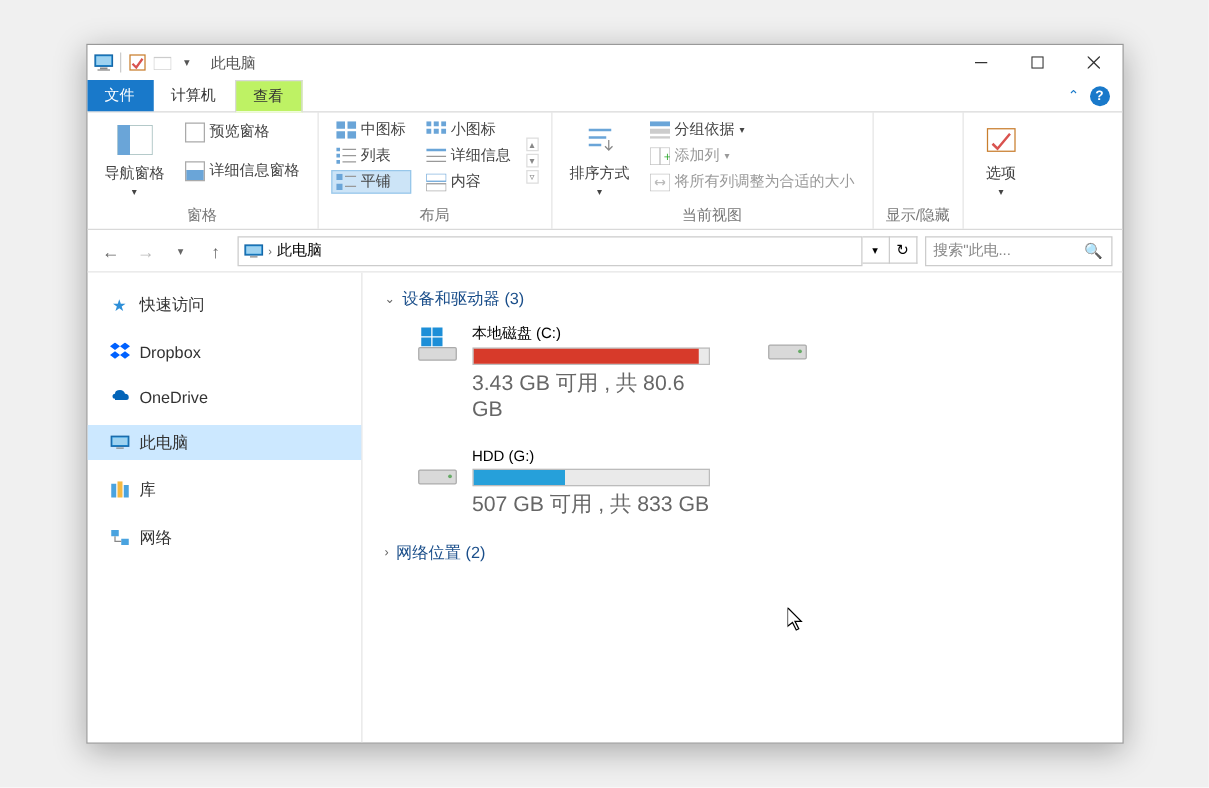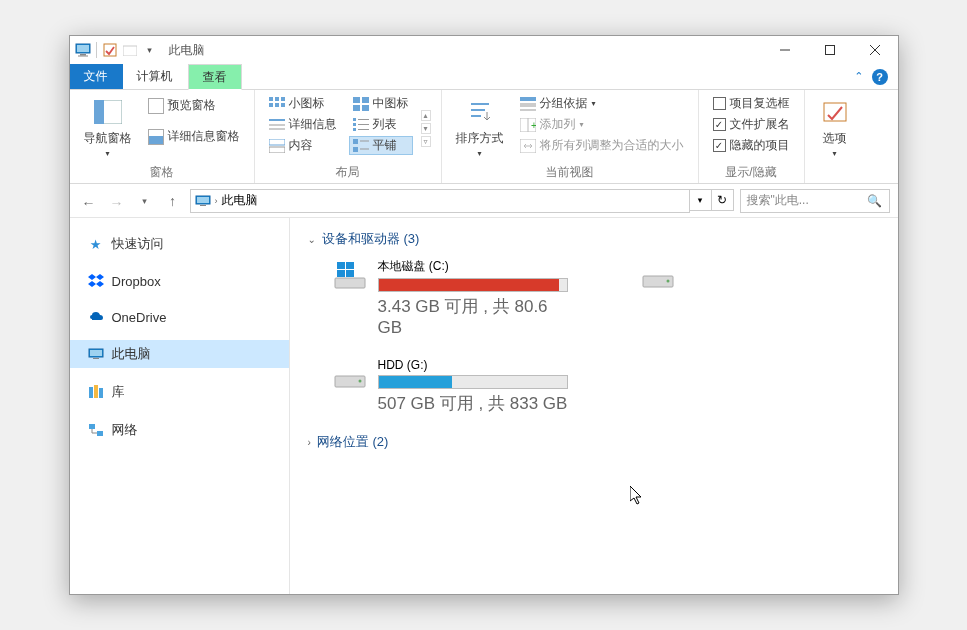--- a/index.html
+++ b/index.html
@@ -12,21 +12,21 @@
 .qat-icon { width: 18px; height: 18px; display: inline-flex; align-items: center; justify-content: center; }
 .qat-sep { width: 1px; height: 16px; background: #ccc; margin: 0 2px; }
 .title-text { margin-left: 6px; }
 .win-controls { margin-left: auto; display: flex; }
 .win-btn { width: 45px; height: 28px; display: flex; align-items: center; justify-content: center; color: #333; }
 
 
 .tabbar { height: 26px; display: flex; align-items: stretch; border-bottom: 1px solid #d9d9d9; position: relative; }
 .tab { padding: 0 14px; display: flex; align-items: center; font-size: 12px; color: #333; border-right: 1px solid transparent; }
 .tab.file { background: #1979ca; color: #fff; }
-.tab.selected { border: 1px solid #d9d9d9; border-bottom: 1px solid #fff; background: #86efac; margin-bottom: -1px; }
+.tab.selected { border: 1px solid #d9d9d9; border-bottom: 1px solid #fff; background: #bef264; margin-bottom: -1px; }
 .ribbon-toggle { margin-left: auto; display: flex; align-items: center; padding-right: 10px; gap: 8px; }
 .help-icon { width: 16px; height: 16px; border-radius: 50%; background: #1979ca; color: #fff; display: flex; align-items: center; justify-content: center; font-size: 11px; font-weight: bold; }
 
 
 .ribbon { height: 94px; border-bottom: 1px solid #d9d9d9; display: flex; font-size: 12px; color: #444; }
 .rgroup { border-right: 1px solid #e5e5e5; padding: 4px 10px 0 10px; display: flex; flex-direction: column; }
 .rgroup-body { flex: 1; display: flex; gap: 8px; }
 .rgroup-label { text-align: center; color: #777; font-size: 12px; padding: 2px 0; }
 .rcol { display: flex; flex-direction: column; justify-content: flex-start; gap: 2px; }
 .ritem { display: flex; align-items: center; gap: 4px; padding: 1px 4px; white-space: nowrap; font-size: 12px; }
@@ -50,21 +50,21 @@
 
 
 .body { flex: 1; display: flex; overflow: hidden; }
 .sidebar { width: 220px; border-right: 1px solid #e5e5e5; padding: 12px 0; }
 .sb-item { display: flex; align-items: center; gap: 8px; padding: 5px 18px; font-size: 13px; color: #333; }
 .sb-item.sel { background: #cce8ff; }
 .sb-icon { width: 16px; height: 16px; display: inline-flex; align-items: center; justify-content: center; }
 .content { flex: 1; padding: 12px 18px; overflow: auto; }
 .group-hdr { display: flex; align-items: center; gap: 6px; font-size: 13px; color: #1a4e8a; margin-bottom: 10px; }
 .chev { font-size: 10px; color: #666; }
-.drives { display: flex; flex-wrap: wrap; gap: 20px 40px; margin-left: 24px; margin-bottom: 18px; justify-content: space-between; }
+.drives { display: flex; flex-wrap: wrap; gap: 20px 40px; margin-left: 24px; margin-bottom: 18px; }
 .drive { display: flex; gap: 10px; width: 240px; }
 .drive-icon { width: 36px; height: 32px; display: flex; align-items: flex-end; justify-content: center; }
 .drive-body { flex: 1; }
 .drive-name { font-size: 12px; margin-bottom: 3px; }
 .bar { width: 190px; height: 14px; border: 1px solid #bcbcbc; background: #eaeaea; position: relative; margin-bottom: 3px; }
 .bar-fill { height: 100%; background: #26a0da; }
 .bar-fill.red { background: #d73a2a; }
 .drive-stats { font-size: 17px; color: #666; }
 
 
@@ -166,20 +166,57 @@
       </div>
       <div class="rgroup-label">窗格</div>
     </div>
 
     <div class="rgroup">
       <div class="rgroup-body">
         <div class="rcol">
           <div class="ritem">
               <span>
                 <svg width="16" height="14">
+                  <rect width="7" height="6" x="0" y="0" fill="#6aa5d8"></rect>
+                  <rect width="7" height="6" x="9" y="0" fill="#6aa5d8"></rect>
+                  <rect width="7" height="6" x="0" y="8" fill="#6aa5d8"></rect>
+                  <rect width="7" height="6" x="9" y="8" fill="#6aa5d8"></rect>
+                </svg>
+              </span>
+              <span>中图标</span>
+            </div>
+          <div class="ritem">
+              <span>
+                <svg width="16" height="14">
+                  <rect width="3" height="3" y="0" fill="#6aa5d8"></rect>
+                  <rect width="3" height="3" y="5" fill="#6aa5d8"></rect>
+                  <rect width="3" height="3" y="10" fill="#6aa5d8"></rect>
+                  <line x1="5" y1="1.5" x2="16" y2="1.5" stroke="#999"></line>
+                  <line x1="5" y1="6.5" x2="16" y2="6.5" stroke="#999"></line>
+                  <line x1="5" y1="11.5" x2="16" y2="11.5" stroke="#999"></line>
+                </svg>
+              </span>
+              <span>列表</span>
+            </div>
+          <div class="ritem sel">
+              <span>
+                <svg width="16" height="14">
+                  <rect width="5" height="5" x="0" y="0" fill="#6aa5d8"></rect>
+                  <rect width="5" height="5" x="0" y="8" fill="#6aa5d8"></rect>
+                  <line x1="7" y1="2" x2="16" y2="2" stroke="#999"></line>
+                  <line x1="7" y1="10" x2="16" y2="10" stroke="#999"></line>
+                </svg>
+              </span>
+              <span>平铺</span>
+            </div>
+        </div>
+        <div class="rcol">
+          <div class="ritem">
+              <span>
+                <svg width="16" height="14">
                   <rect width="4" height="4" x="0" y="0" fill="#6aa5d8"></rect>
                   <rect width="4" height="4" x="6" y="0" fill="#6aa5d8"></rect>
                   <rect width="4" height="4" x="12" y="0" fill="#6aa5d8"></rect>
                   <rect width="4" height="4" x="0" y="6" fill="#6aa5d8"></rect>
                   <rect width="4" height="4" x="6" y="6" fill="#6aa5d8"></rect>
                   <rect width="4" height="4" x="12" y="6" fill="#6aa5d8"></rect>
                 </svg>
               </span>
               <span>小图标</span>
             </div>
@@ -194,57 +231,20 @@
               <span>详细信息</span>
             </div>
           <div class="ritem">
               <span>
                 <svg width="16" height="14">
                   <rect width="16" height="6" y="0" fill="none" stroke="#6aa5d8"></rect>
                   <rect width="16" height="6" y="8" fill="none" stroke="#999"></rect>
                 </svg>
               </span>
               <span>内容</span>
-            </div>
-        </div>
-        <div class="rcol">
-          <div class="ritem">
-              <span>
-                <svg width="16" height="14">
-                  <rect width="7" height="6" x="0" y="0" fill="#6aa5d8"></rect>
-                  <rect width="7" height="6" x="9" y="0" fill="#6aa5d8"></rect>
-                  <rect width="7" height="6" x="0" y="8" fill="#6aa5d8"></rect>
-                  <rect width="7" height="6" x="9" y="8" fill="#6aa5d8"></rect>
-                </svg>
-              </span>
-              <span>中图标</span>
-            </div>
-          <div class="ritem">
-              <span>
-                <svg width="16" height="14">
-                  <rect width="3" height="3" y="0" fill="#6aa5d8"></rect>
-                  <rect width="3" height="3" y="5" fill="#6aa5d8"></rect>
-                  <rect width="3" height="3" y="10" fill="#6aa5d8"></rect>
-                  <line x1="5" y1="1.5" x2="16" y2="1.5" stroke="#999"></line>
-                  <line x1="5" y1="6.5" x2="16" y2="6.5" stroke="#999"></line>
-                  <line x1="5" y1="11.5" x2="16" y2="11.5" stroke="#999"></line>
-                </svg>
-              </span>
-              <span>列表</span>
-            </div>
-          <div class="ritem sel">
-              <span>
-                <svg width="16" height="14">
-                  <rect width="5" height="5" x="0" y="0" fill="#6aa5d8"></rect>
-                  <rect width="5" height="5" x="0" y="8" fill="#6aa5d8"></rect>
-                  <line x1="7" y1="2" x2="16" y2="2" stroke="#999"></line>
-                  <line x1="7" y1="10" x2="16" y2="10" stroke="#999"></line>
-                </svg>
-              </span>
-              <span>平铺</span>
             </div>
         </div>
         <div class="rcol" style="justify-content:center;">
           <span style="font-size:8px;color:#888;border:1px solid #ddd;padding:0 2px;">▴</span>
           <span style="font-size:8px;color:#888;border:1px solid #ddd;padding:0 2px;">▾</span>
           <span style="font-size:8px;color:#888;border:1px solid #ddd;padding:0 2px;">▿</span>
         </div>
       </div>
       <div class="rgroup-label">布局</div>
     </div>
@@ -295,34 +295,20 @@
               </span>
               <span>将所有列调整为合适的大小</span>
             </div>
         </div>
       </div>
       <div class="rgroup-label">当前视图</div>
     </div>
 
     <div class="rgroup">
       <div class="rgroup-body">
-        <div class="rcol">
-          <div class="ritem">
-              <span class="chk"></span>
-              <span>项目复选框</span>
-            </div>
-          <div class="ritem">
-              <span class="chk on"></span>
-              <span>文件扩展名</span>
-            </div>
-          <div class="ritem">
-              <span class="chk on"></span>
-              <span>隐藏的项目</span>
-            </div>
-        </div>
       </div>
       <div class="rgroup-label">显示/隐藏</div>
     </div>
 
     <div class="rgroup" style="border-right:none;">
       <div class="rgroup-body">
         <div class="rbig">
           <span class="rbig-icon">
               <svg width="26" height="22">
                 <rect x="2" y="2" width="22" height="18" fill="#fff" stroke="#c97e2e"></rect>

